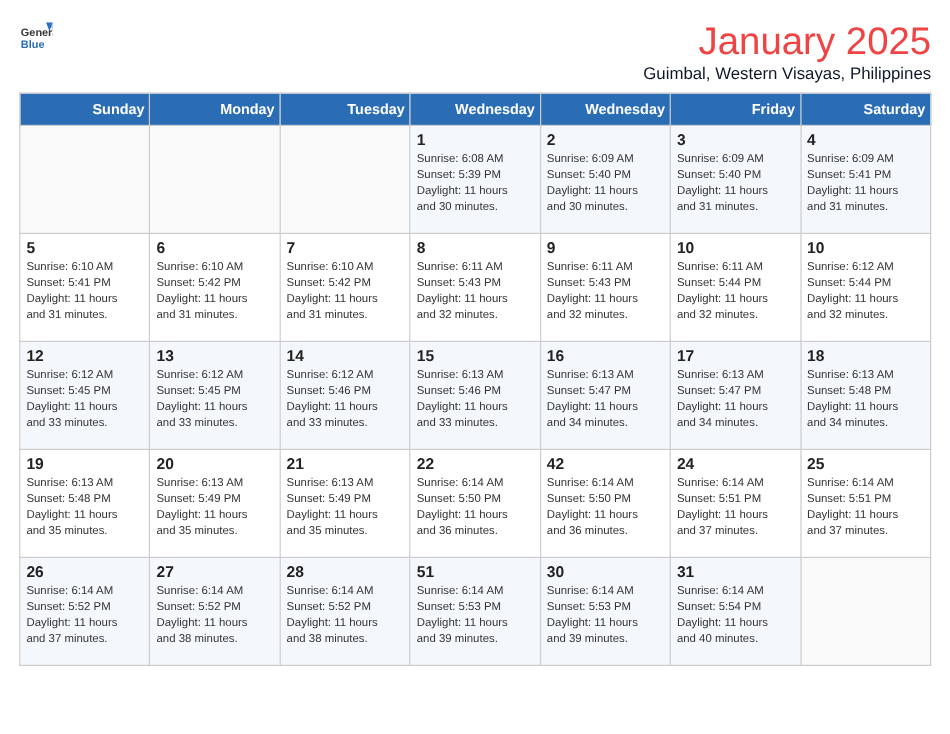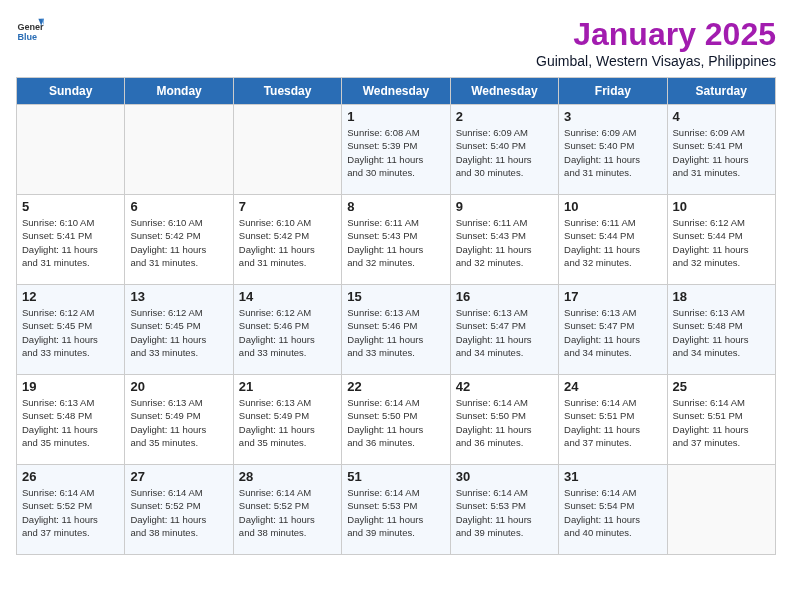--- a/index.html
+++ b/index.html
@@ -23,39 +23,39 @@
     }
     .logo-icon {
       width: 28px;
       height: 28px;
     }
     .title-block {
       text-align: right;
     }
     .calendar-title {
       font-size: 32px;
-      font-weight: bold;
-      color: #a21caf;
+      font-weight: normal;
+      color: #ef4444;
     }
     .calendar-subtitle {
       font-size: 14px;
       color: #0f172a;
     }
     table {
       width: 100%;
       border-collapse: collapse;
       table-layout: fixed;
     }
     thead tr th {
       background-color: #2a6db5;
       color: #fff;
       font-size: 12px;
       font-weight: bold;
       padding: 6px 4px;
-      text-align: center;
+      text-align: right;
       border: 1px solid #ccc;
     }
     tbody tr td {
       vertical-align: top;
       border: 1px solid #ccc;
       padding: 4px 5px;
       height: 90px;
       background: #fff;
     }
     tbody tr:nth-child(odd) td {

